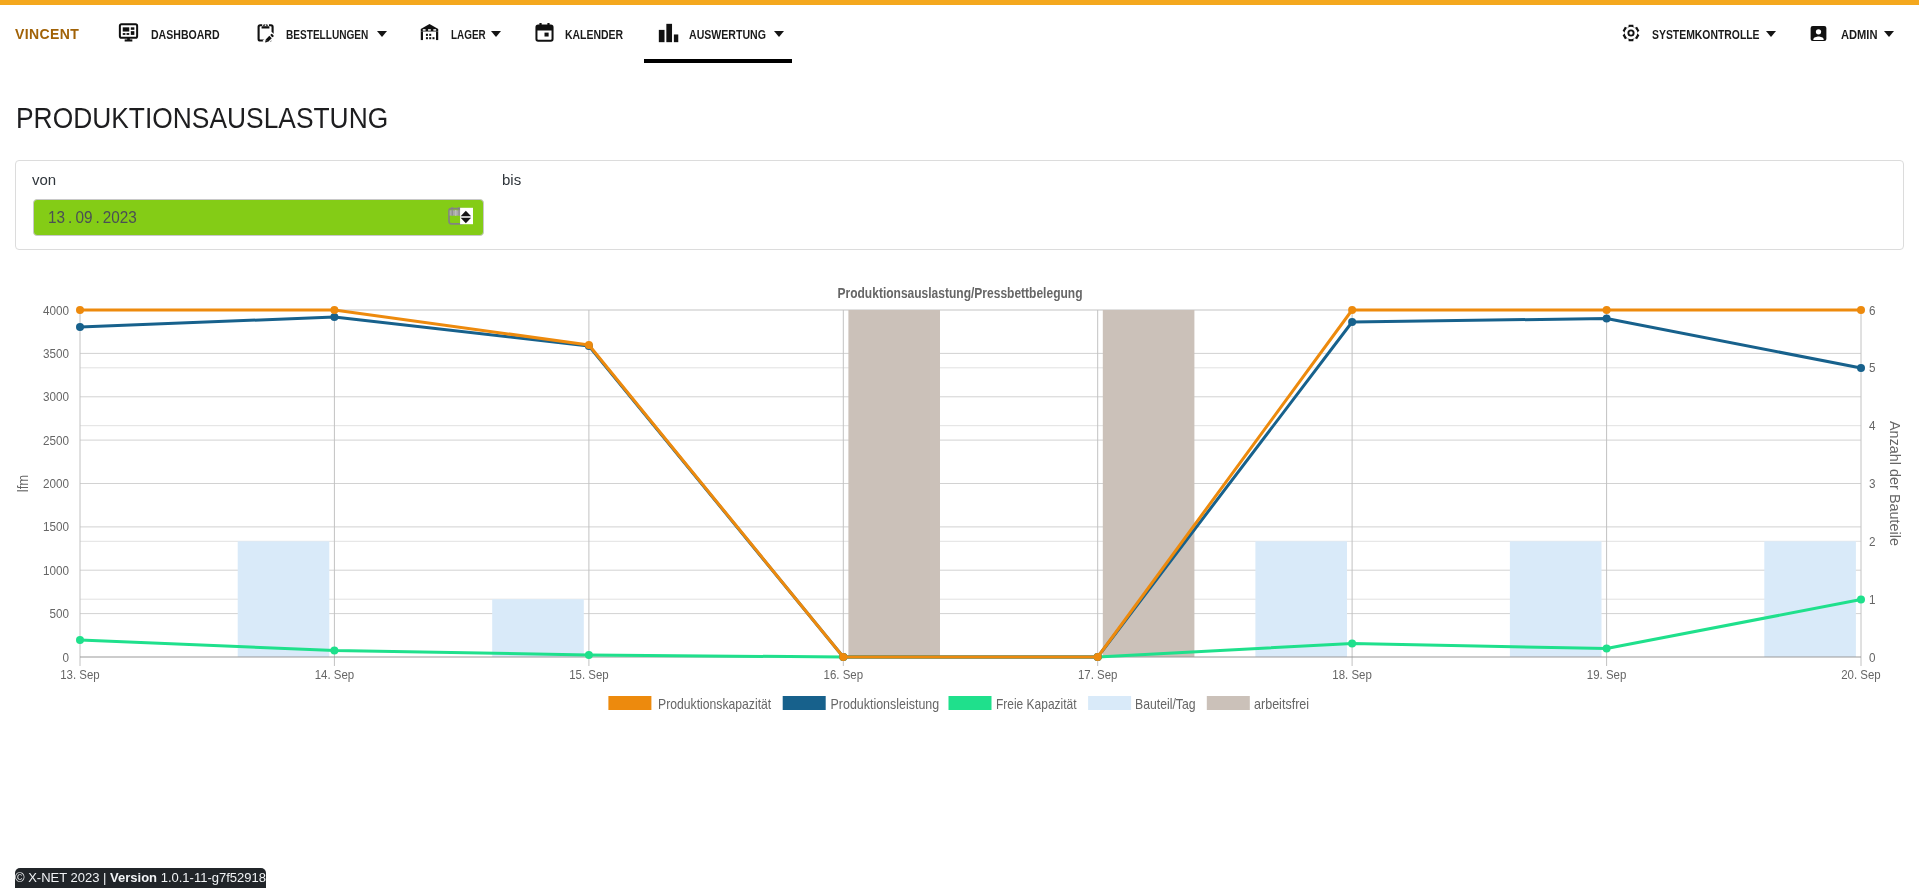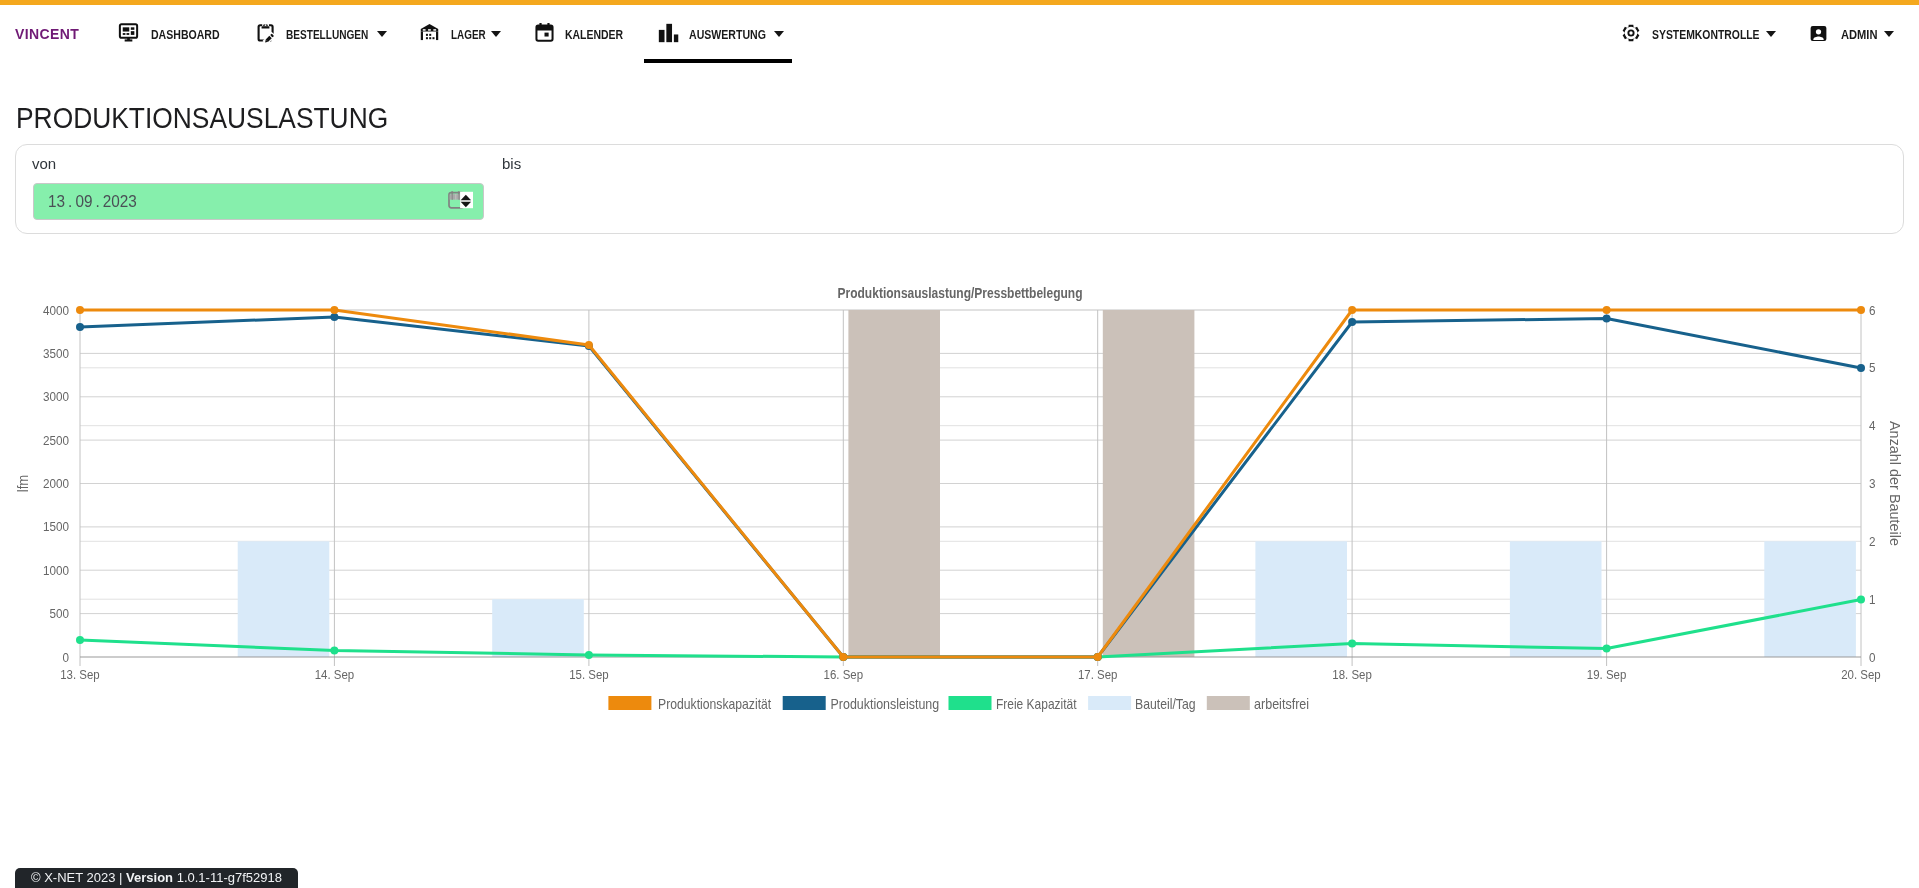--- a/index.html
+++ b/index.html
@@ -2,37 +2,37 @@
 <html lang="de"><head>
 <meta charset="utf-8">
 <title>Produktionsauslastung</title>
 <style>
 * { margin:0; padding:0; box-sizing:border-box; }
 html,body { width:1919px; height:888px; background:#fff; overflow:hidden;
   font-family:"Liberation Sans",sans-serif; position:relative; }
 #topbar { position:absolute; left:0; top:0; width:1919px; height:5px; background:#F4A81E; }
 .ic { position:absolute; }
 #brand { position:absolute; left:15px; top:26px; font-size:14px; font-weight:bold;
-  color:#701a75; letter-spacing:0.4px; }
+  color:#a16207; letter-spacing:0.4px; }
 .nl { position:absolute; font-size:13.5px; font-weight:600; color:#1a1a1a; white-space:nowrap; transform-origin:left center; }
 .caret { position:absolute; width:0; height:0; border-left:5.2px solid transparent;
   border-right:5.2px solid transparent; border-top:6px solid #151515; }
 #active-underline { position:absolute; left:644px; top:59px; width:148px; height:3.5px; background:#000; }
 h1 { position:absolute; left:16px; top:101px; font-size:29.5px; font-weight:400;
   color:#1d1d1f; transform:scaleX(0.894); transform-origin:left top; white-space:nowrap; }
-#card { position:absolute; left:15px; top:144px; width:1889px; height:90px;
-  border:1px solid #dcdcdc; border-radius:12px; background:#fff; }
+#card { position:absolute; left:15px; top:160px; width:1889px; height:90px;
+  border:1px solid #dcdcdc; border-radius:4px; background:#fff; }
 .flabel { position:absolute; font-size:15px; font-weight:400; color:#2f353b; }
 .finput { position:absolute; width:451px; height:37px; border:1px solid #c8c8c8;
-  border-radius:4px; background:#86efac; }
+  border-radius:4px; background:#84cc16; }
 .fdate { position:absolute; left:14px; top:7.5px; font-size:17.4px; color:#4a4f55; white-space:pre; transform:scaleX(0.88); transform-origin:left center; }
 .fcal { position:absolute; right:10px; top:7.5px; }
 #footer { position:absolute; left:15px; top:868px; height:20px; background:#212529;
   border-radius:5px 5px 0 0; color:#f1f3f5; font-size:13px; line-height:20px;
-  padding:0 16px; white-space:nowrap; }
+  padding:0 0; white-space:nowrap; }
 #chart { position:absolute; left:0; top:270px; }
 </style>
 </head>
 <body>
 <div id="topbar"></div>
 <nav>
 <span id="brand">VINCENT</span>
 <svg class="ic" style="left:117px;top:21px" width="23" height="23" viewBox="0 0 24 24">
       <rect x="3" y="3.4" width="18" height="14.2" rx="1.6" fill="none" stroke="#111" stroke-width="2.1"></rect>
       <rect x="10.6" y="17.6" width="2.8" height="2.2" fill="#111"></rect>

